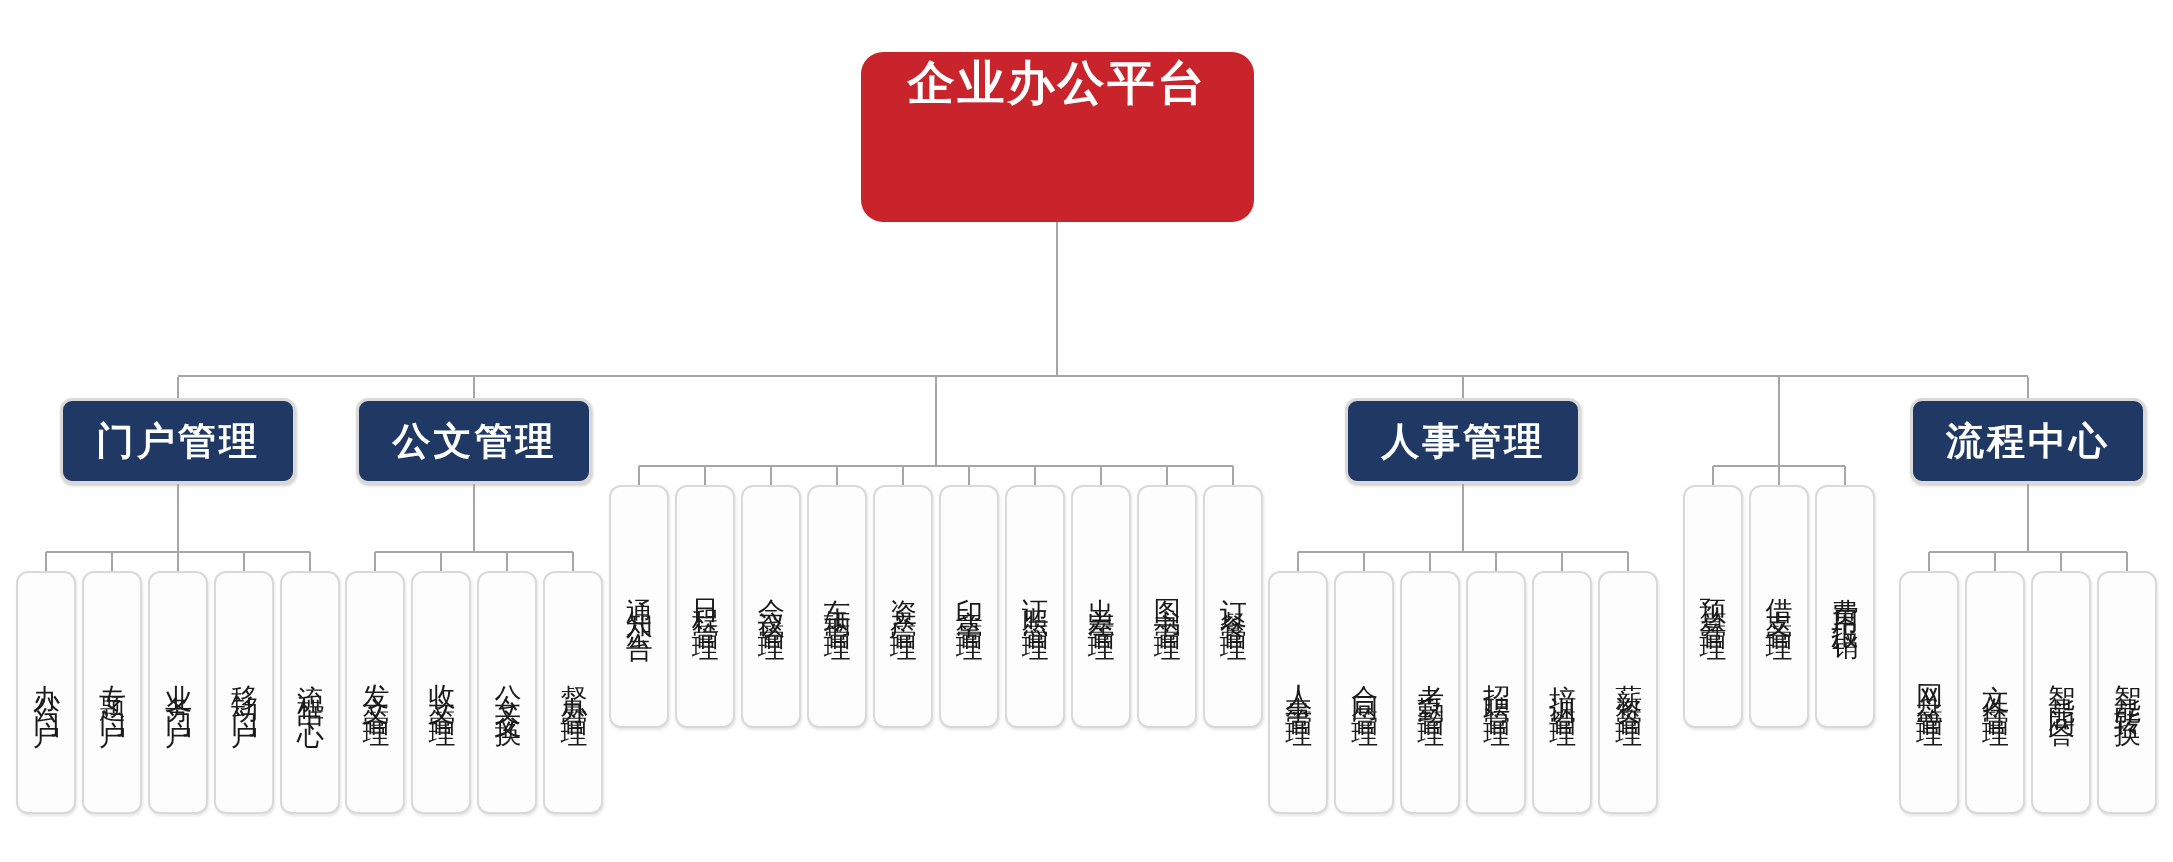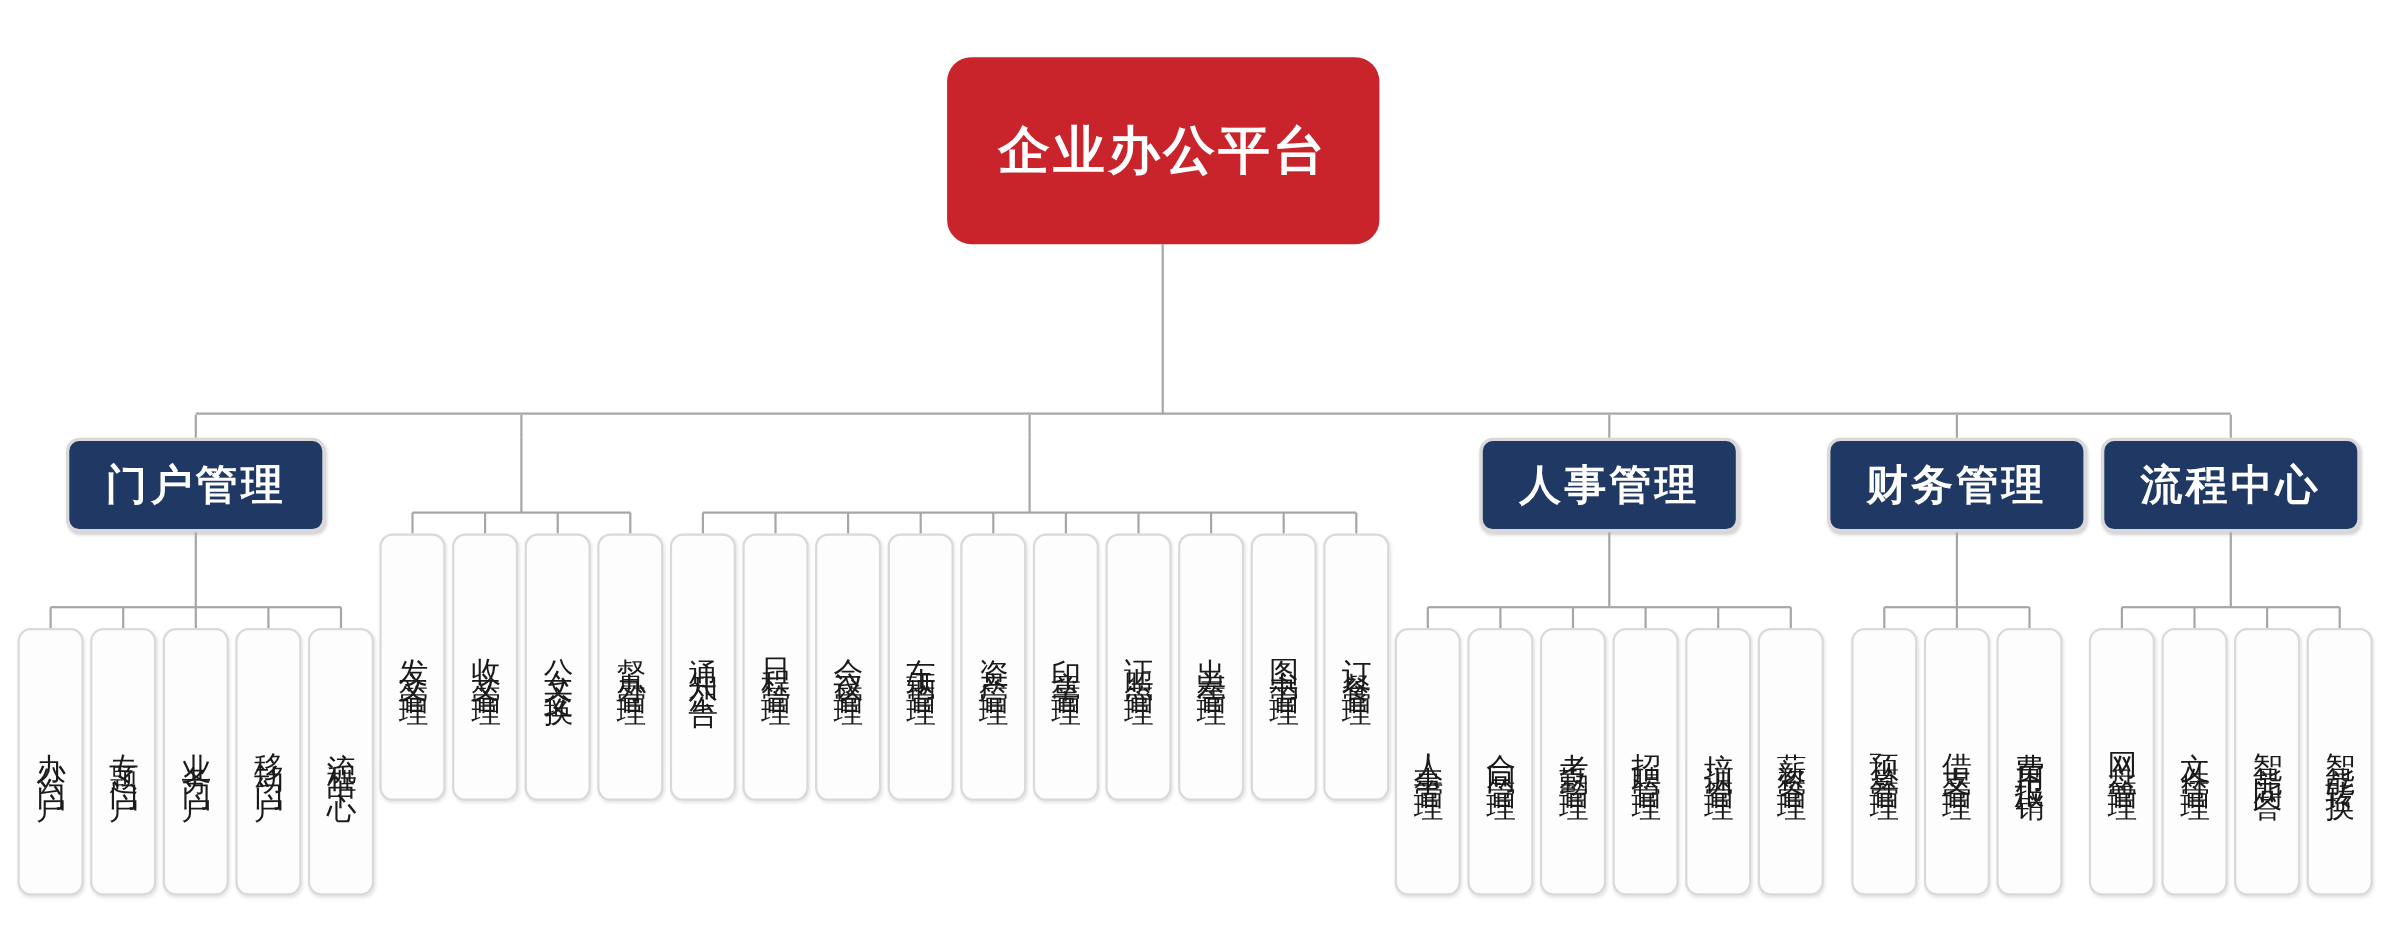--- a/index.html
+++ b/index.html
@@ -9,21 +9,21 @@
     background:#ffffff;
     font-family:"Liberation Sans", sans-serif;
     overflow:hidden;
   }
   
   .root-zone{position:relative;height:377px;}
   .node-root{
     position:absolute;left:861px;top:52px;width:393px;height:170px;
     background:var(--root-bg,#c9242b);
     border-radius:22px;
-    display:flex;align-items:center;justify-content:center;
+    display:flex;align-items:flex-start;justify-content:center;
     color:var(--text-on-dark,#ffffff);
     font-size:47px;font-weight:bold;letter-spacing:3px;
   }
   .root-stub{position:absolute;left:1056px;top:222px;width:2px;height:155px;background:var(--line,#a6a6a6);}
   .rail1{position:absolute;left:178px;right:145px;top:375px;height:2px;background:var(--line,#a6a6a6);}
   
   .groups{display:flex;justify-content:space-between;align-items:flex-start;padding:0 16px;}
   .group{display:flex;flex-direction:column;align-items:center;}
   .g1{width:324px}.g2{width:258px}.g3{width:654px}.g4{width:390px}.g5{width:230px}.g6{width:258px}
   .tstub{width:2px;height:21px;background:var(--line,#a6a6a6);}
@@ -110,20 +110,23 @@
             <div class="lstub"></div>
             <div class="leaf">
               <span class="vtext">流程中心</span>
             </div>
           </div>
       </div>
     </div>
 
     <div class="group g2">
       <div class="tstub"></div>
+      <div class="node-l2">
+        <span>公文管理</span>
+      </div>
       <div class="mstub"></div>
       <div class="leafrow">
         <div class="rail2"></div>
         <div class="cell">
             <div class="lstub"></div>
             <div class="leaf">
               <span class="vtext">发文管理</span>
             </div>
           </div>
         <div class="cell">
@@ -257,23 +260,20 @@
             <div class="lstub"></div>
             <div class="leaf">
               <span class="vtext">薪资管理</span>
             </div>
           </div>
       </div>
     </div>
 
     <div class="group g5">
       <div class="tstub"></div>
-      <div class="node-l2">
-        <span>财务管理</span>
-      </div>
       <div class="mstub"></div>
       <div class="leafrow">
         <div class="rail2"></div>
         <div class="cell">
             <div class="lstub"></div>
             <div class="leaf">
               <span class="vtext">预算管理</span>
             </div>
           </div>
         <div class="cell">

